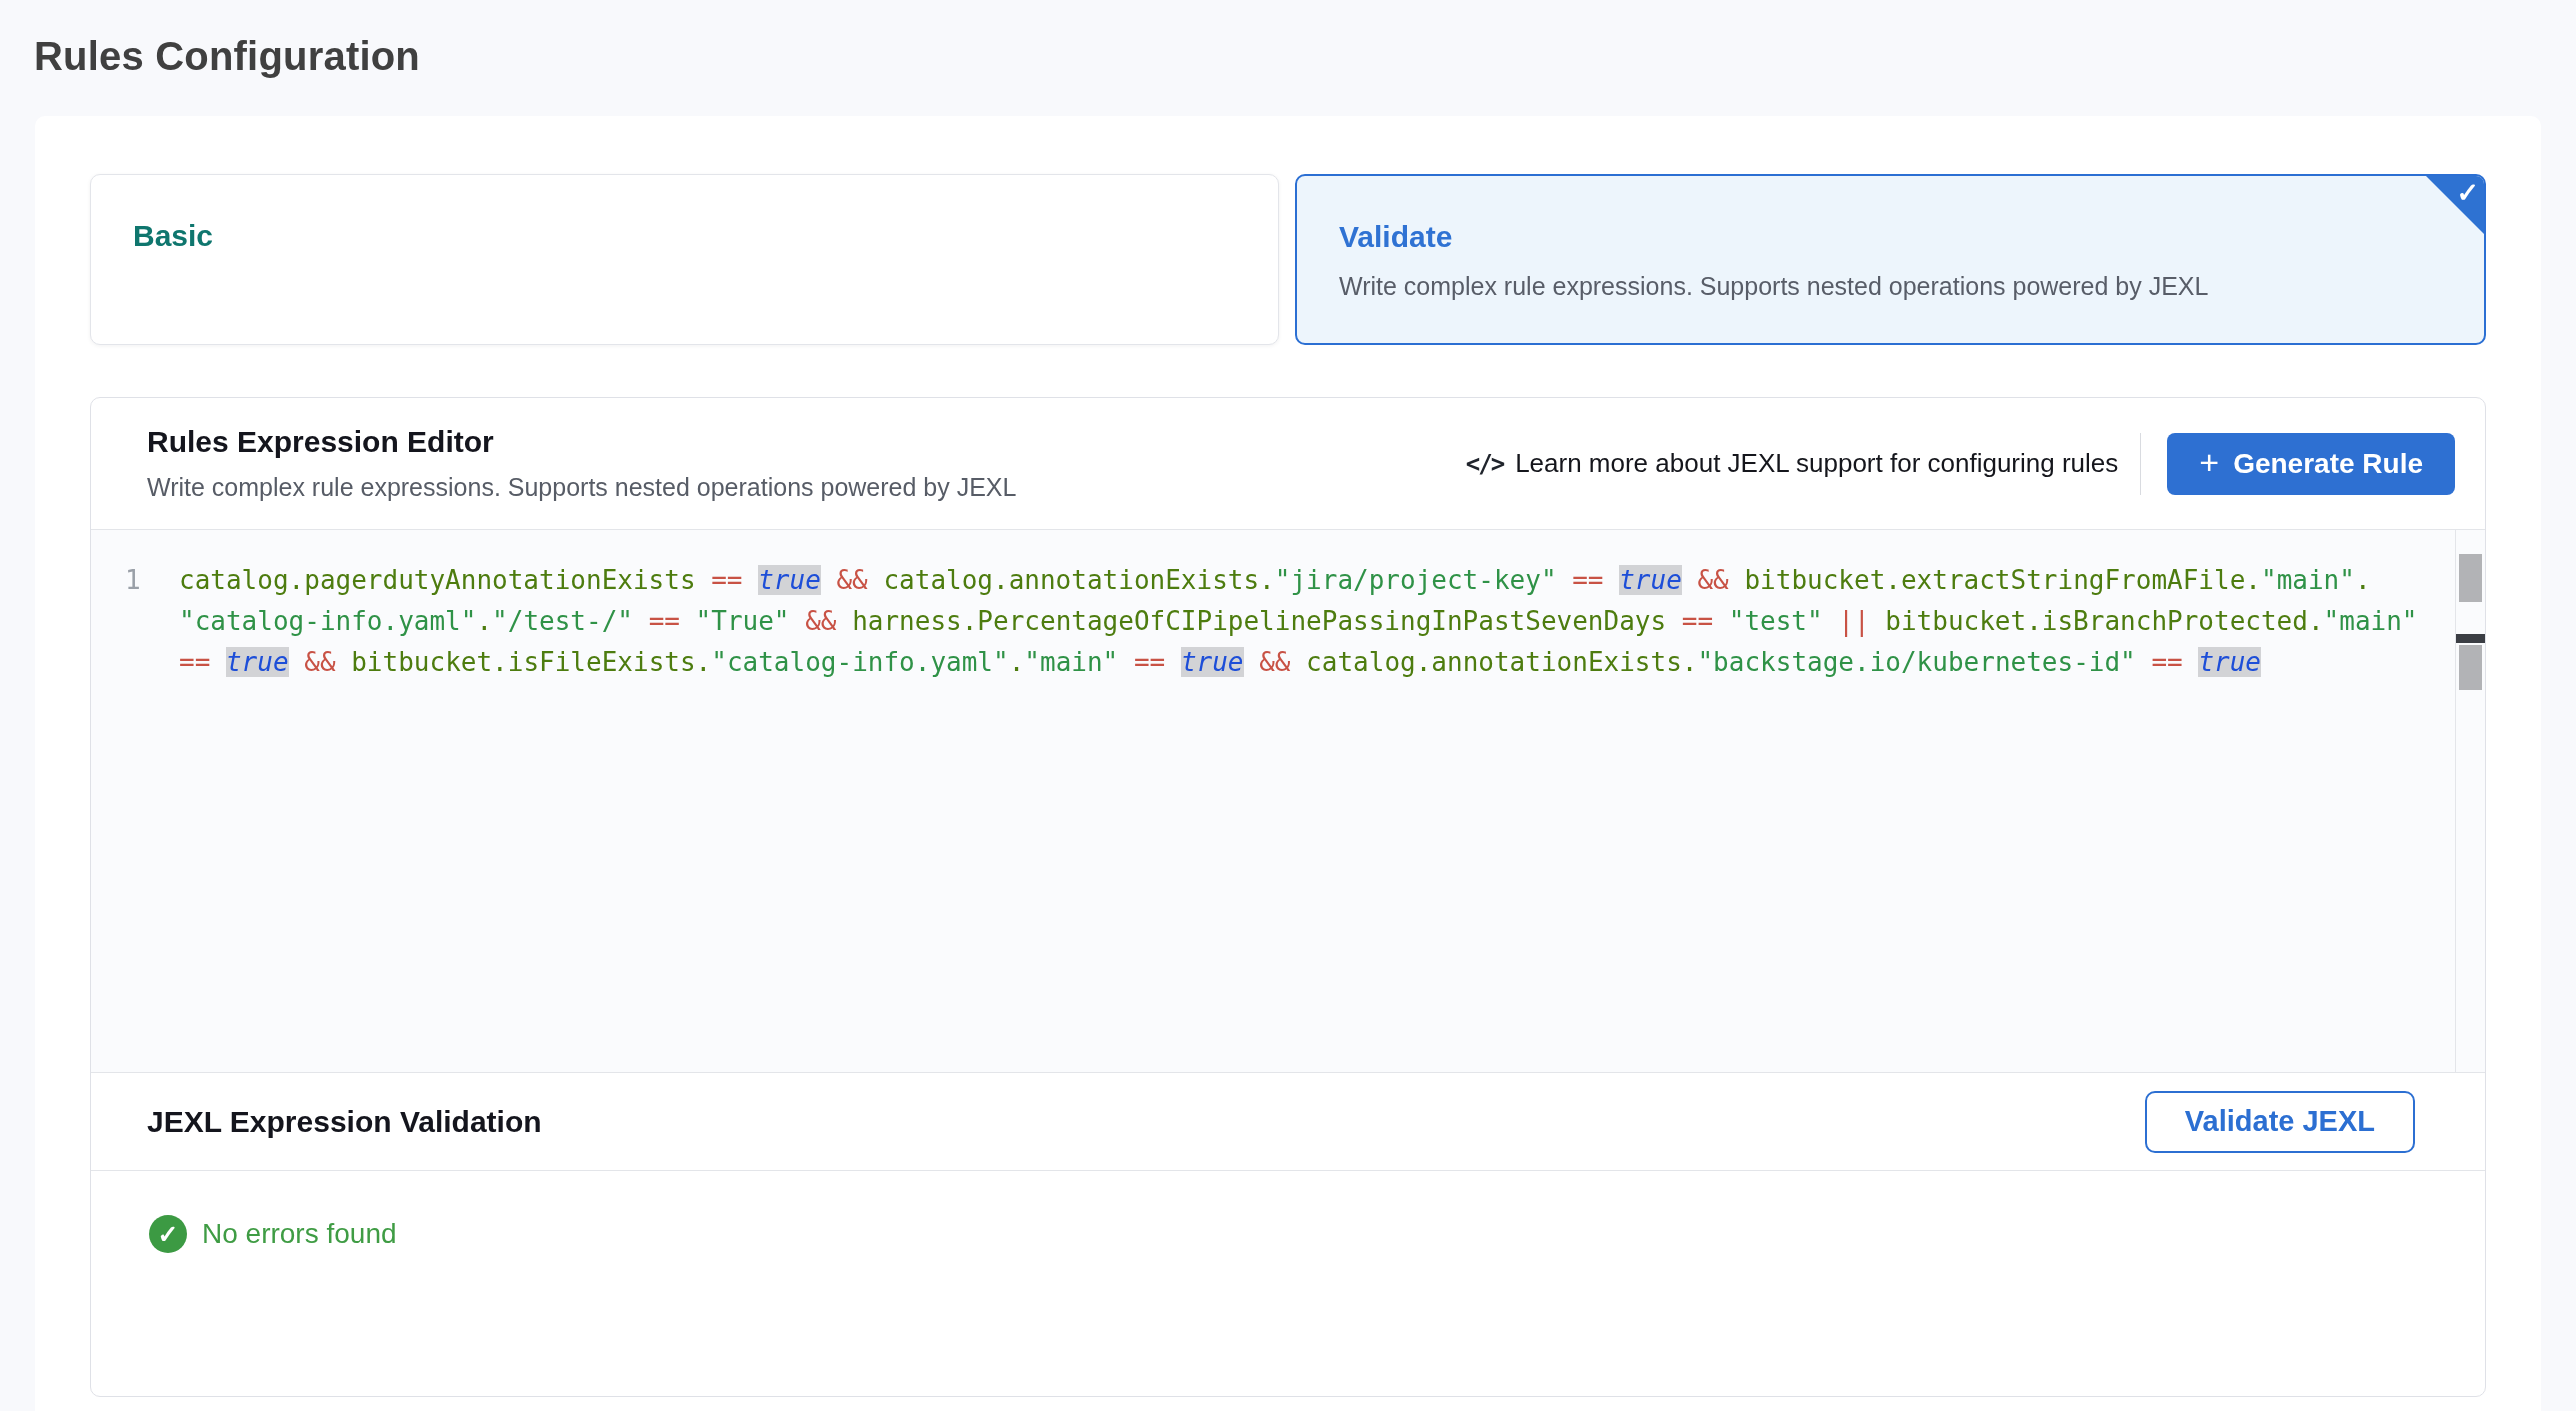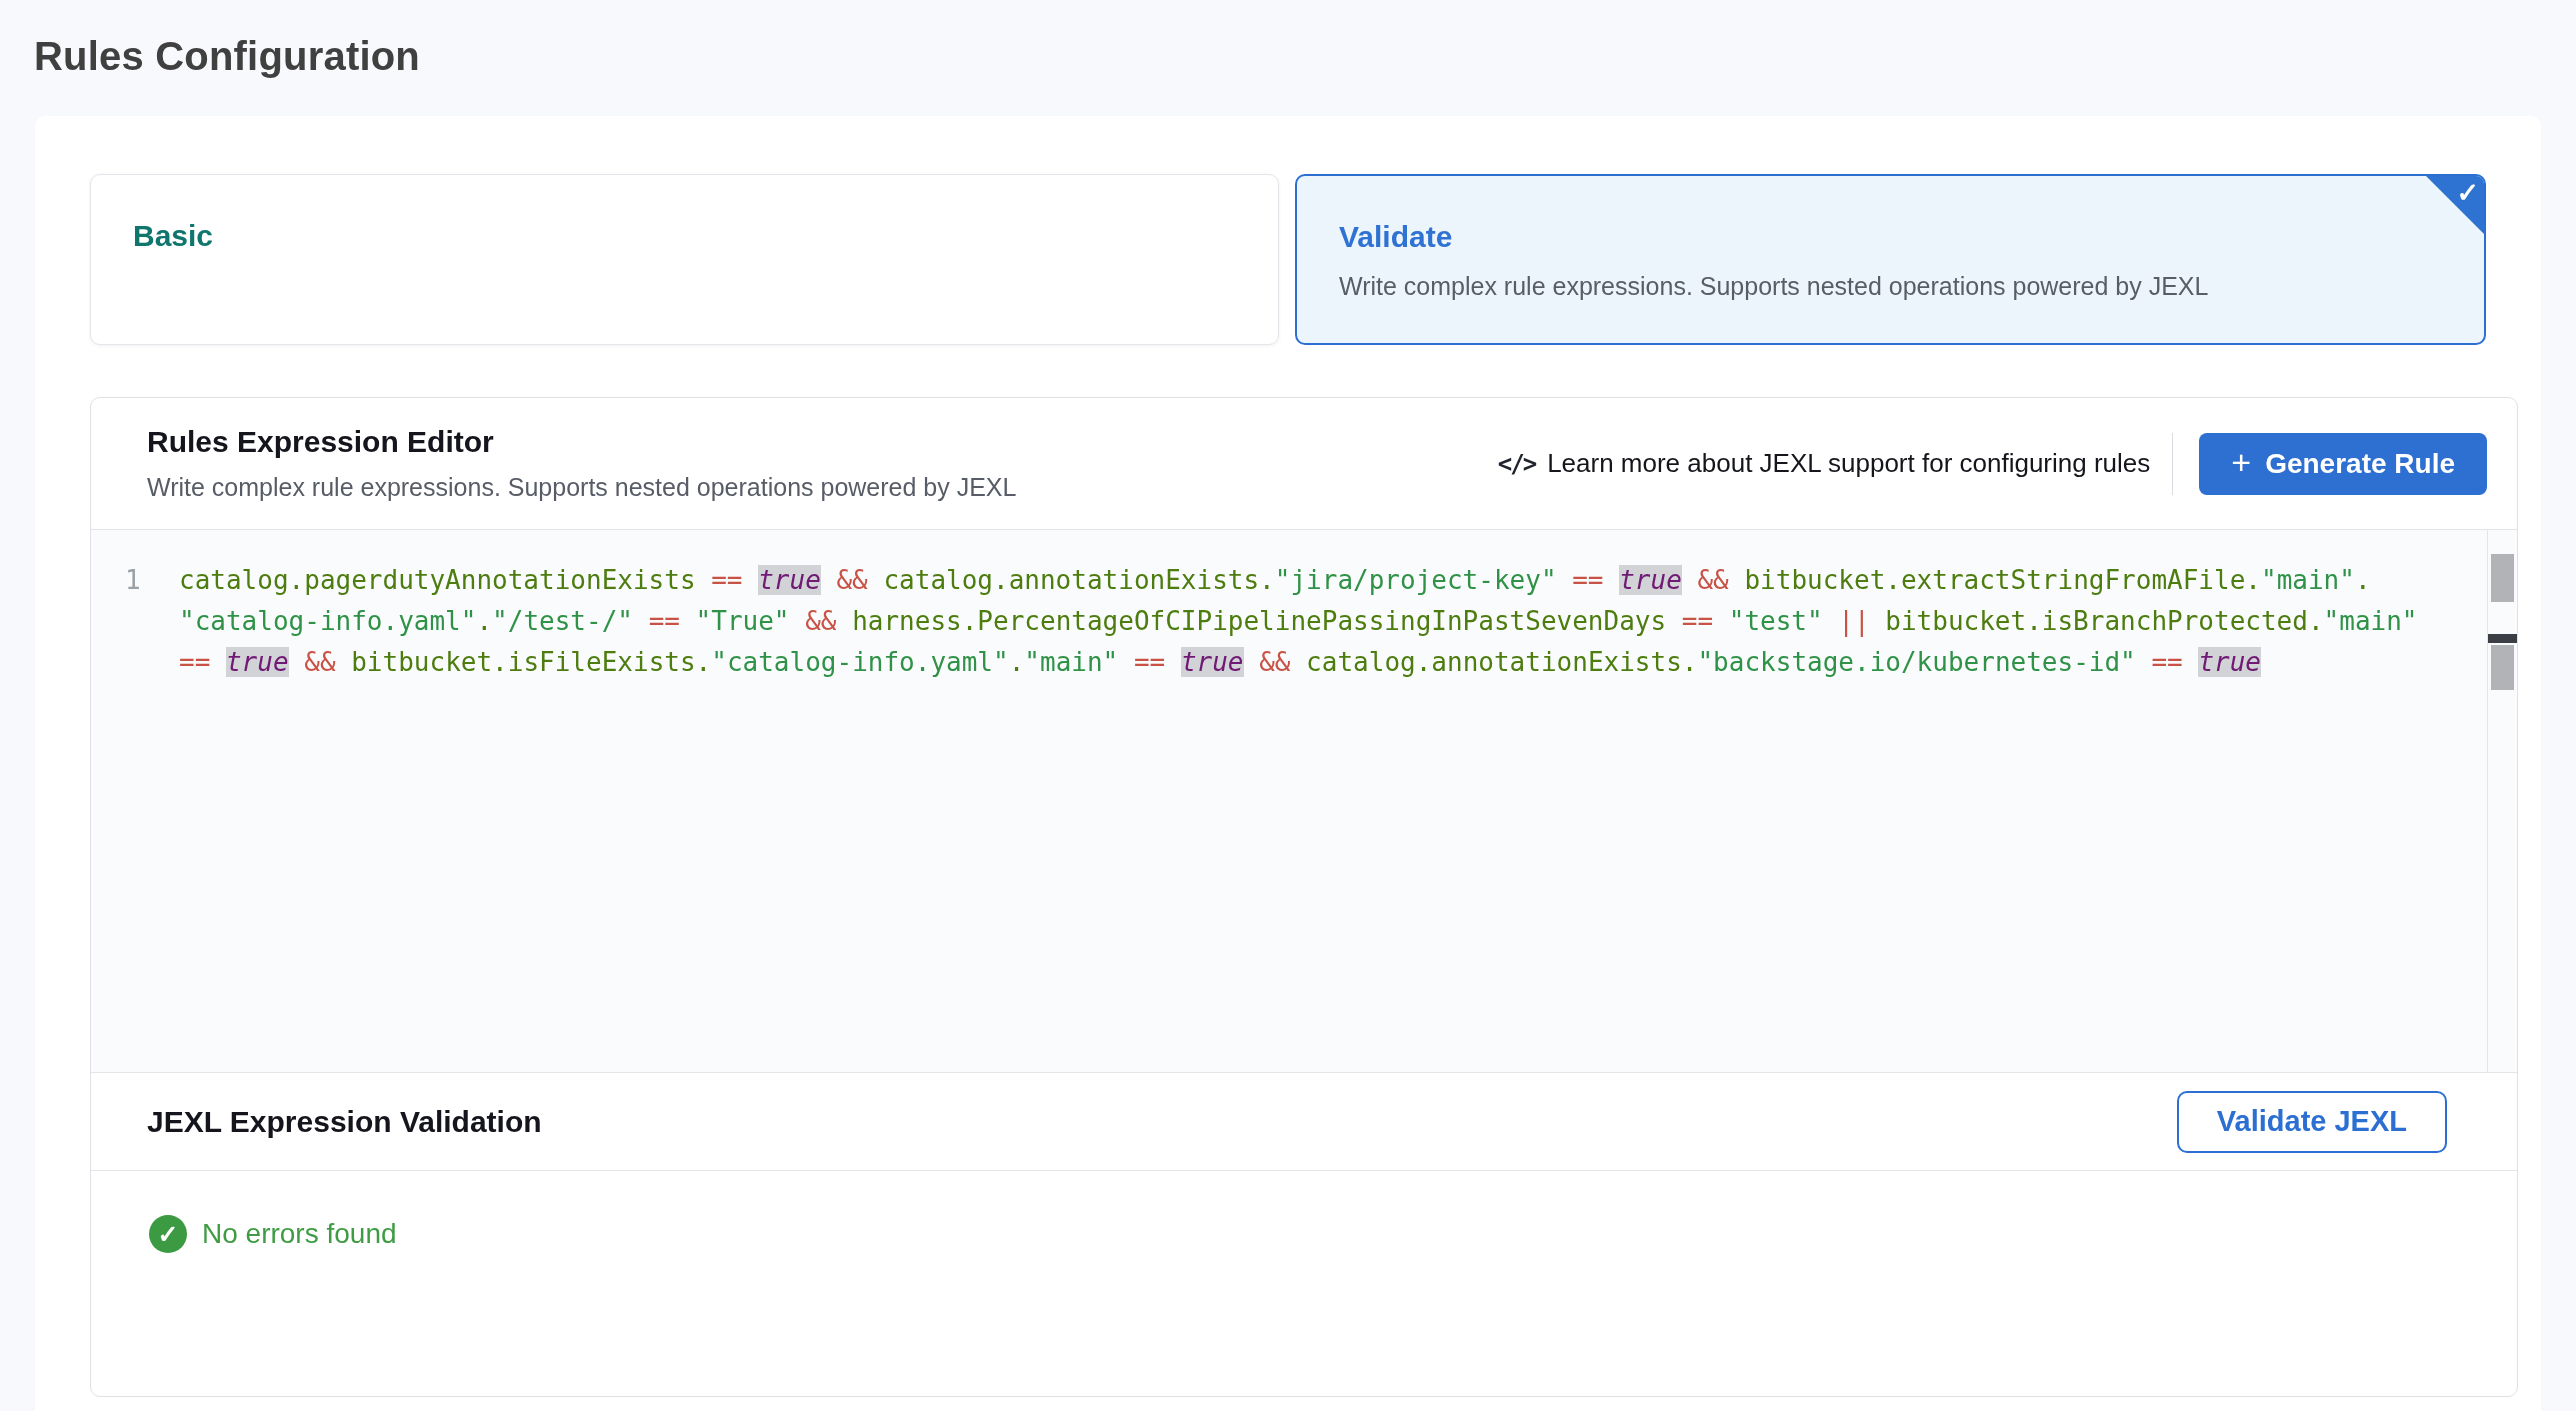--- a/index.html
+++ b/index.html
@@ -44,21 +44,21 @@
   .corner .tri {
     position:absolute; top:0; right:0; width:0; height:0;
     border-top:58px solid #2e72d2; border-left:58px solid transparent;
   }
   .corner .check {
     position:absolute; top:1px; right:5px; color:#ffffff;
     font-size:27px; font-weight:bold;
   }
   
   .editor-card {
-    margin:52px 23px 0 55px; background:#ffffff;
+    margin:52px 55px 0 55px; background:#ffffff;
     border:1px solid #dfe1e7; border-radius:10px;
     height:1000px; position:relative; overflow:hidden;
   }
   .editor-header {
     display:flex; align-items:center; height:131px; padding:0 30px 0 56px;
   }
   .editor-title { font-size:30px; font-weight:bold; color:#14151d; }
   .editor-subtitle { font-size:25px; color:#575c66; margin-top:14px; }
   .header-right { margin-left:auto; display:flex; align-items:center; }
   .learn-link {
@@ -87,21 +87,21 @@
     font-size:26px; line-height:41px; color:#9aa0a8; flex:none;
   }
   .code-content {
     flex:1; padding:30px 6px 0 24px;
     font-family:"DejaVu Sans Mono", monospace; font-size:26px; line-height:41px;
     color:#1e2433; white-space:pre-wrap; word-break:break-all; overflow:hidden;
   }
   .code-line { min-height:41px; }
   .tok-op   { color:#c85245; }
   .tok-str  { color:#2f9247; }
-  .tok-bool { color:#701a75; font-style:italic; background:#d2d3d6; }
+  .tok-bool { color:#1d4ed8; font-style:italic; background:#d2d3d6; }
   .tok-id, .tok-plain { color:#4d7c0f; }
   .vscroll {
     width:30px; flex:none; border-left:1px solid #e3e5e9; background:#fafbfd;
     position:relative;
   }
   .vscroll .thumb { position:absolute; left:3px; right:3px; background:#b2b3b6; }
   .vscroll .t1 { top:24px; height:48px; }
   .vscroll .t2 { top:115px; height:45px; }
   .vscroll .darkbar { position:absolute; left:0; right:0; top:104px; height:9px; background:#3b3e44; }
   

